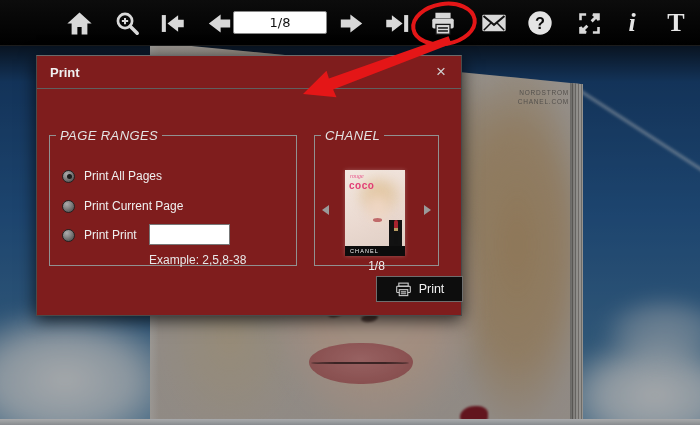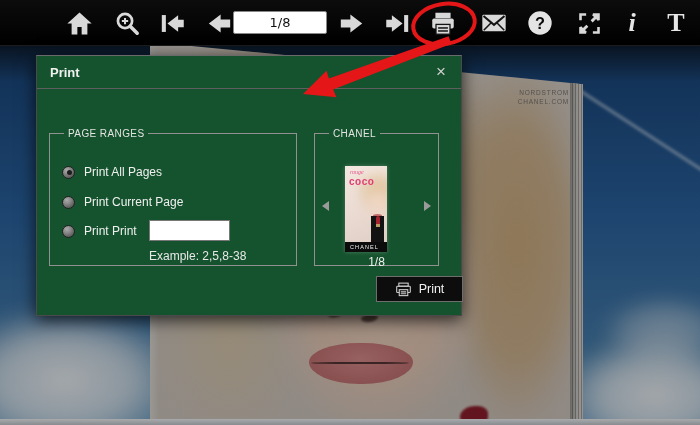--- a/index.html
+++ b/index.html
@@ -63,44 +63,44 @@
     background:linear-gradient(#0c0c0c,#000); border-bottom:1px solid #1c1c1c; z-index:5; }
   .tb-btn { position:absolute; top:6px; width:34px; height:34px;
     display:flex; align-items:center; justify-content:center; cursor:pointer; }
   .page-box { position:absolute; left:233px; top:11px; width:94px; height:23px; }
   .page-box input { width:100%; height:100%; border:1px solid #888; border-radius:2px;
     background:#fff; text-align:center; font-size:13px; color:#111;
     font-family:"DejaVu Sans", sans-serif; }
   .glyph-serif { font-family:"Liberation Serif", serif; color:#e6e6e6; }
   
   .dialog { position:absolute; left:36px; top:55px; width:426px; height:261px;
-    background:#14532d; border:1px solid #4a4a4a; border-top-color:#6a6a6a;
+    background:#7f1d1d; border:1px solid #4a4a4a; border-top-color:#6a6a6a;
     box-shadow:0 4px 16px rgba(0,0,0,0.75); z-index:6; }
   .dlg-header { position:relative; height:33px; border-bottom:1px solid #5f5f5f; }
   .dlg-title { position:absolute; left:13px; top:9px; font-size:13px; font-weight:bold; color:#f0f0f0; }
   .dlg-close { position:absolute; right:10px; top:6px; width:20px; height:20px;
     color:#cfcfcf; font-size:17px; line-height:20px; text-align:center; cursor:pointer; }
   fieldset { position:absolute; border:1px solid #919191; background:transparent; }
-  legend { font-size:10px; color:#e3e3e3; padding:0 4px; margin-left:14px; letter-spacing:0.4px; }
+  legend { font-size:13px; color:#e3e3e3; padding:0 4px; margin-left:6px; letter-spacing:0.4px;font-style:italic; }
   .fs-ranges { left:12px; top:72px; width:248px; height:138px; }
   .fs-preview { left:277px; top:72px; width:125px; height:138px; }
   .radio-row { position:absolute; left:12px; height:16px; display:flex; align-items:center; cursor:pointer; }
   .row1 { top:25px; } .row2 { top:55px; } .row3 { top:84px; }
   .radio { width:13px; height:13px; border-radius:50%; margin-right:9px; position:relative;
     background:radial-gradient(circle at 35% 28%, #ababab 0%, #8a8a8a 35%, #5c5c5c 75%, #4b4b4b 100%);
     border:1px solid #222; flex:0 0 auto; }
   .radio.selected::after { content:""; position:absolute; left:3.5px; top:3.5px;
     width:5px; height:5px; border-radius:50%; background:#1c1c1c; }
   .radio-label { font-size:12px; color:#f0f0f0; }
   .range-input { position:absolute; left:99px; top:81px; width:81px; height:21px;
     background:#fff; border:1px solid #777; font-size:12px; padding:0 4px;
     font-family:"Liberation Sans",sans-serif; }
   .example { position:absolute; left:99px; top:110px; font-size:12px; color:#e8e8e8; }
   
-  .thumb { position:absolute; left:30px; top:27px; width:42px; height:86px;
+  .thumb { position:absolute; left:30px; top:27px; width:60px; height:86px;
     background:linear-gradient(160deg,#f3e8e1 0%, #ead9d0 55%, #ddccc2 100%);
     box-shadow:0 0 4px rgba(255,255,255,0.25); overflow:hidden; }
   .th-hair { position:absolute; left:8px; top:2px; width:52px; height:45px; filter:blur(4px);
     background:radial-gradient(closest-side,#dcbd8d, rgba(220,189,141,0)); }
   .th-face { position:absolute; left:16px; top:14px; width:34px; height:46px; filter:blur(3px);
     background:radial-gradient(closest-side,#f0d7c5, rgba(240,215,197,0)); }
   .th-lips { position:absolute; left:28px; top:48px; width:9px; height:3.5px;
     background:#c06a6a; border-radius:50%; filter:blur(0.4px); }
   .th-script { position:absolute; left:5px; top:3px; font-size:6px; font-style:italic;
     color:#e8548a; font-family:"Liberation Serif",serif; }

